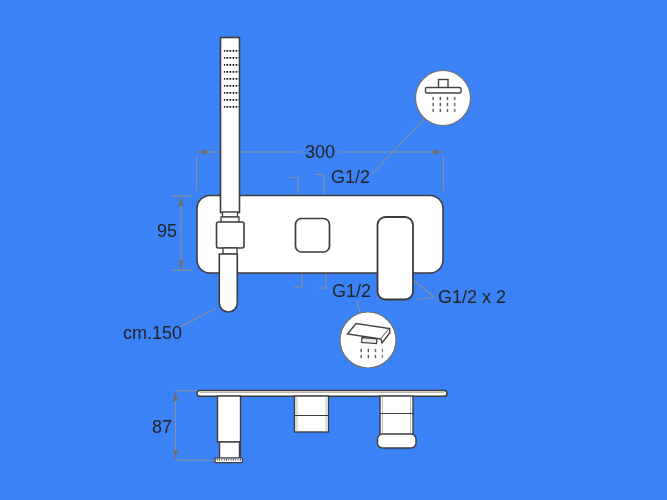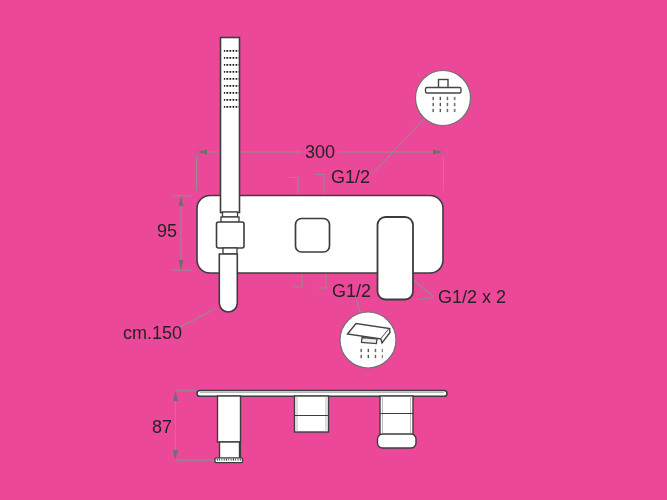--- a/index.html
+++ b/index.html
@@ -1,17 +1,17 @@
 <!DOCTYPE html>
 <html><head>
 <meta charset="utf-8">
 <style>
   html,body{margin:0;padding:0;background:#fff;}
   .canvas{
-    position:relative;width:667px;height:500px;background:#ec4899;
+    position:relative;width:667px;height:500px;background:#3b82f6;
     font-family:"Liberation Sans", sans-serif;overflow:hidden;
   }
   svg text{
     font-family:"Liberation Sans", sans-serif;
     font-size:18px;fill:#242424;
   }
 </style>
 </head>
 <body>
 

